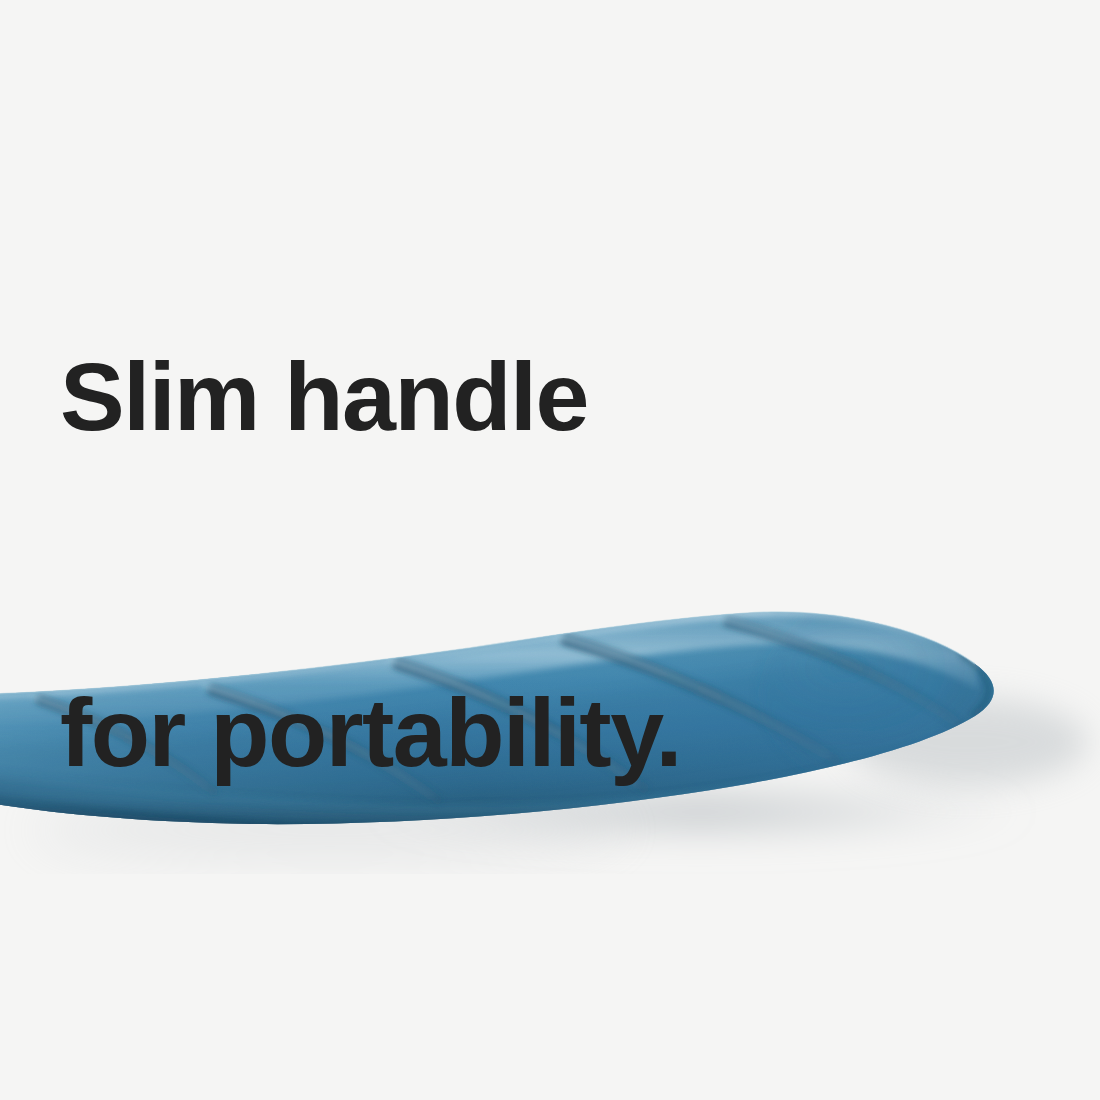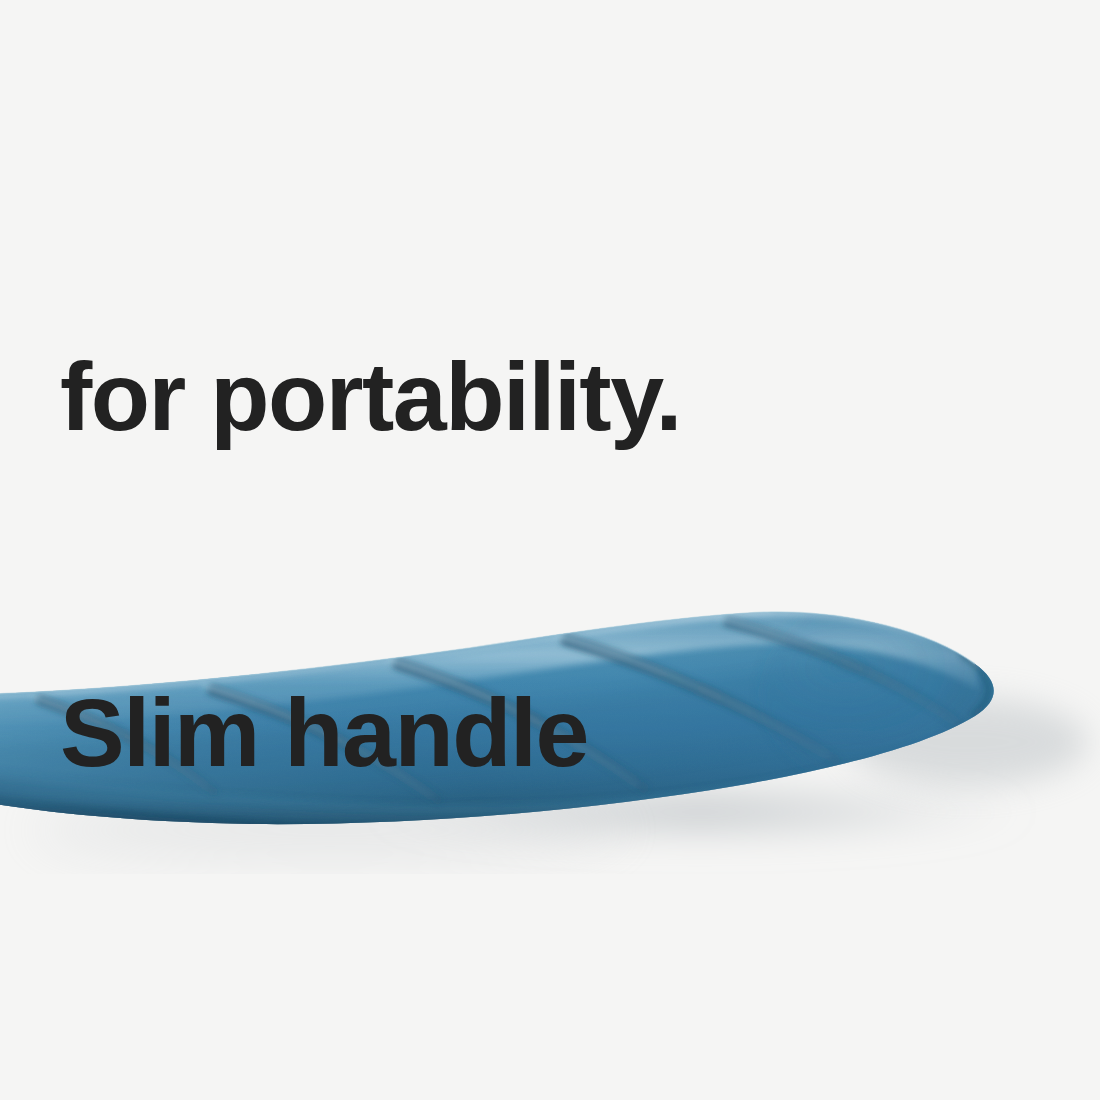--- a/index.html
+++ b/index.html
@@ -225,17 +225,17 @@
           <rect x="-40" y="580" width="1100" height="280" fill="#4a8cb2" opacity="0.16" filter="url(#matteGrain)"></rect>
         </g>
 
         <path d="M -30,695 C 120,690 300,672 470,648 C 600,628 700,614 772,612
                  C 848,611 930,631 975,664" fill="none" stroke="#9ec6d8" stroke-opacity="0.5" stroke-width="1.6"></path>
       </g>
     </svg>
   </div>
 
   <h1 id="headline" style="color: rgb(34, 34, 34);">
+    <span class="hl-line">Slim handle</span>
     <span class="hl-line">for portability.</span>
-    <span class="hl-line">Slim handle</span>
   </h1>
 
 </div>
 
 </body></html>

